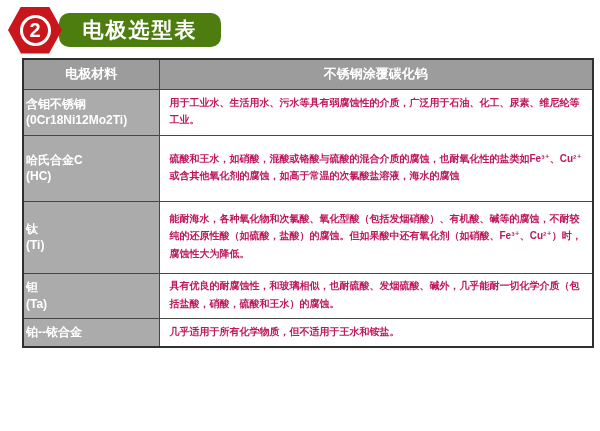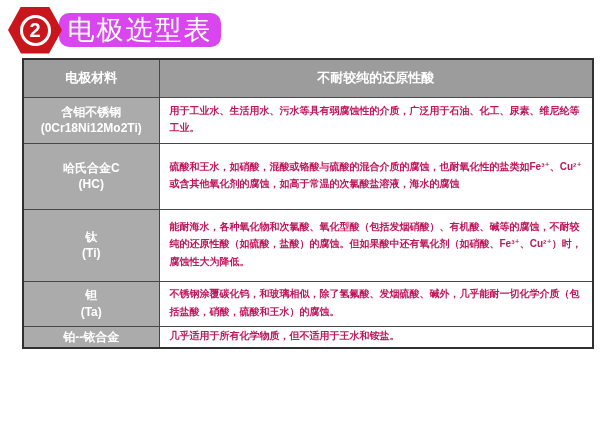--- a/index.html
+++ b/index.html
@@ -16,62 +16,62 @@
     display: flex; align-items: center; justify-content: center;
   }
   .hex-circle {
     width: 31px; height: 31px; border: 3px solid #ffffff; border-radius: 50%;
     display: flex; align-items: center; justify-content: center;
   }
   .hex-num { color: #ffffff; font-size: 20px; font-weight: bold; line-height: 1; }
   .title-pill {
     position: relative; z-index: 1;
     margin-left: -3px;
-    background: #d946ef; color: #ffffff;
+    background: #4d7c0f; color: #ffffff;
     border-radius: 10px;
     height: 34px; width: 162px;
     display: flex; align-items: center; justify-content: center;
-    font-size: 27px; font-weight: normal; letter-spacing: 2px;
+    font-size: 21px; font-weight: bold; letter-spacing: 2px;
   }
 
   
   table.sel {
     position: absolute; left: 22px; top: 58px;
     width: 572px;
     border-collapse: collapse;
     table-layout: fixed;
     border: 2px solid #303030;
   }
   table.sel col.c-mat { width: 136px; }
   table.sel th, table.sel td { border: 1px solid #474747; }
   th.hdr {
     background: #9c9c9c; color: #ffffff;
     font-size: 13px; font-weight: bold;
-    height: 38px; text-align: center;
+    height: 30px; text-align: center;
   }
   td.mat {
     background: #ababab; color: #ffffff;
     font-size: 12px; font-weight: bold;
-    text-align: center; vertical-align: middle;
+    vertical-align: middle;
     line-height: 1.35; padding: 2px;
   }
   td.desc {
     background: #ffffff; color: #be185d;
     font-size: 10px; font-weight: bold;
     text-align: left; vertical-align: middle;
     padding: 1px 8px 3px 10px;
     line-height: 1.75;
   }
   tr.r1 td { height: 46px; }
   tr.r2 td { height: 46px; }
   tr.r3 td { height: 66px; }
   tr.r4 td { height: 72px; }
   tr.r5 td { height: 45px; }
   tr.r6 td { height: 25px; }
-  tr.r7 td { height: 22px; margin-top: 32px; }
+  tr.r7 td { height: 29px; margin-top: 32px; }
   tr.r6 td.desc, tr.r7 td.desc { line-height: 1.3; }
 </style>
 </head>
 <body>
 
 <div class="header">
   <div class="hex-badge">
     <div class="hex-circle">
       <span class="hex-num">2</span>
     </div>
@@ -80,21 +80,21 @@
 </div>
 
 <table class="sel">
   <colgroup>
       <col class="c-mat">
       <col>
     </colgroup>
   <thead>
     <tr>
       <th class="hdr">电极材料</th>
-      <th class="hdr">不耐较纯的还原性酸</th>
+      <th class="hdr">不锈钢涂覆碳化钨</th>
     </tr>
   </thead>
   <tbody>
     <tr class="r1">
       <td class="mat">
         <div>含钼不锈钢</div>
         <div>(0Cr18Ni12Mo2Ti)</div>
       </td>
       <td class="desc">用于工业水、生活用水、污水等具有弱腐蚀性的介质，广泛用于石油、化工、尿素、维尼纶等工业。</td>
     </tr>
@@ -110,21 +110,21 @@
         <div>钛</div>
         <div>(Ti)</div>
       </td>
       <td class="desc">能耐海水，各种氧化物和次氯酸、氧化型酸（包括发烟硝酸）、有机酸、碱等的腐蚀，不耐较纯的还原性酸（如硫酸，盐酸）的腐蚀。但如果酸中还有氧化剂（如硝酸、Fe³⁺、Cu²⁺）时，腐蚀性大为降低。</td>
     </tr>
     <tr class="r5">
       <td class="mat">
         <div>钽</div>
         <div>(Ta)</div>
       </td>
-      <td class="desc">不锈钢涂覆碳化钨，和玻璃相似，除了氢氟酸、发烟硫酸、碱外，几乎能耐一切化学介质（包括盐酸，硝酸，硫酸和王水）的腐蚀。</td>
+      <td class="desc">具有优良的耐腐蚀性，和玻璃相似，也耐硫酸、发烟硫酸、碱外，几乎能耐一切化学介质（包括盐酸，硝酸，硫酸和王水）的腐蚀。</td>
     </tr>
     <tr class="r7">
       <td class="mat">
         <div>铂--铱合金</div>
       </td>
       <td class="desc">几乎适用于所有化学物质，但不适用于王水和铵盐。</td>
     </tr>
   </tbody>
 </table>
 

